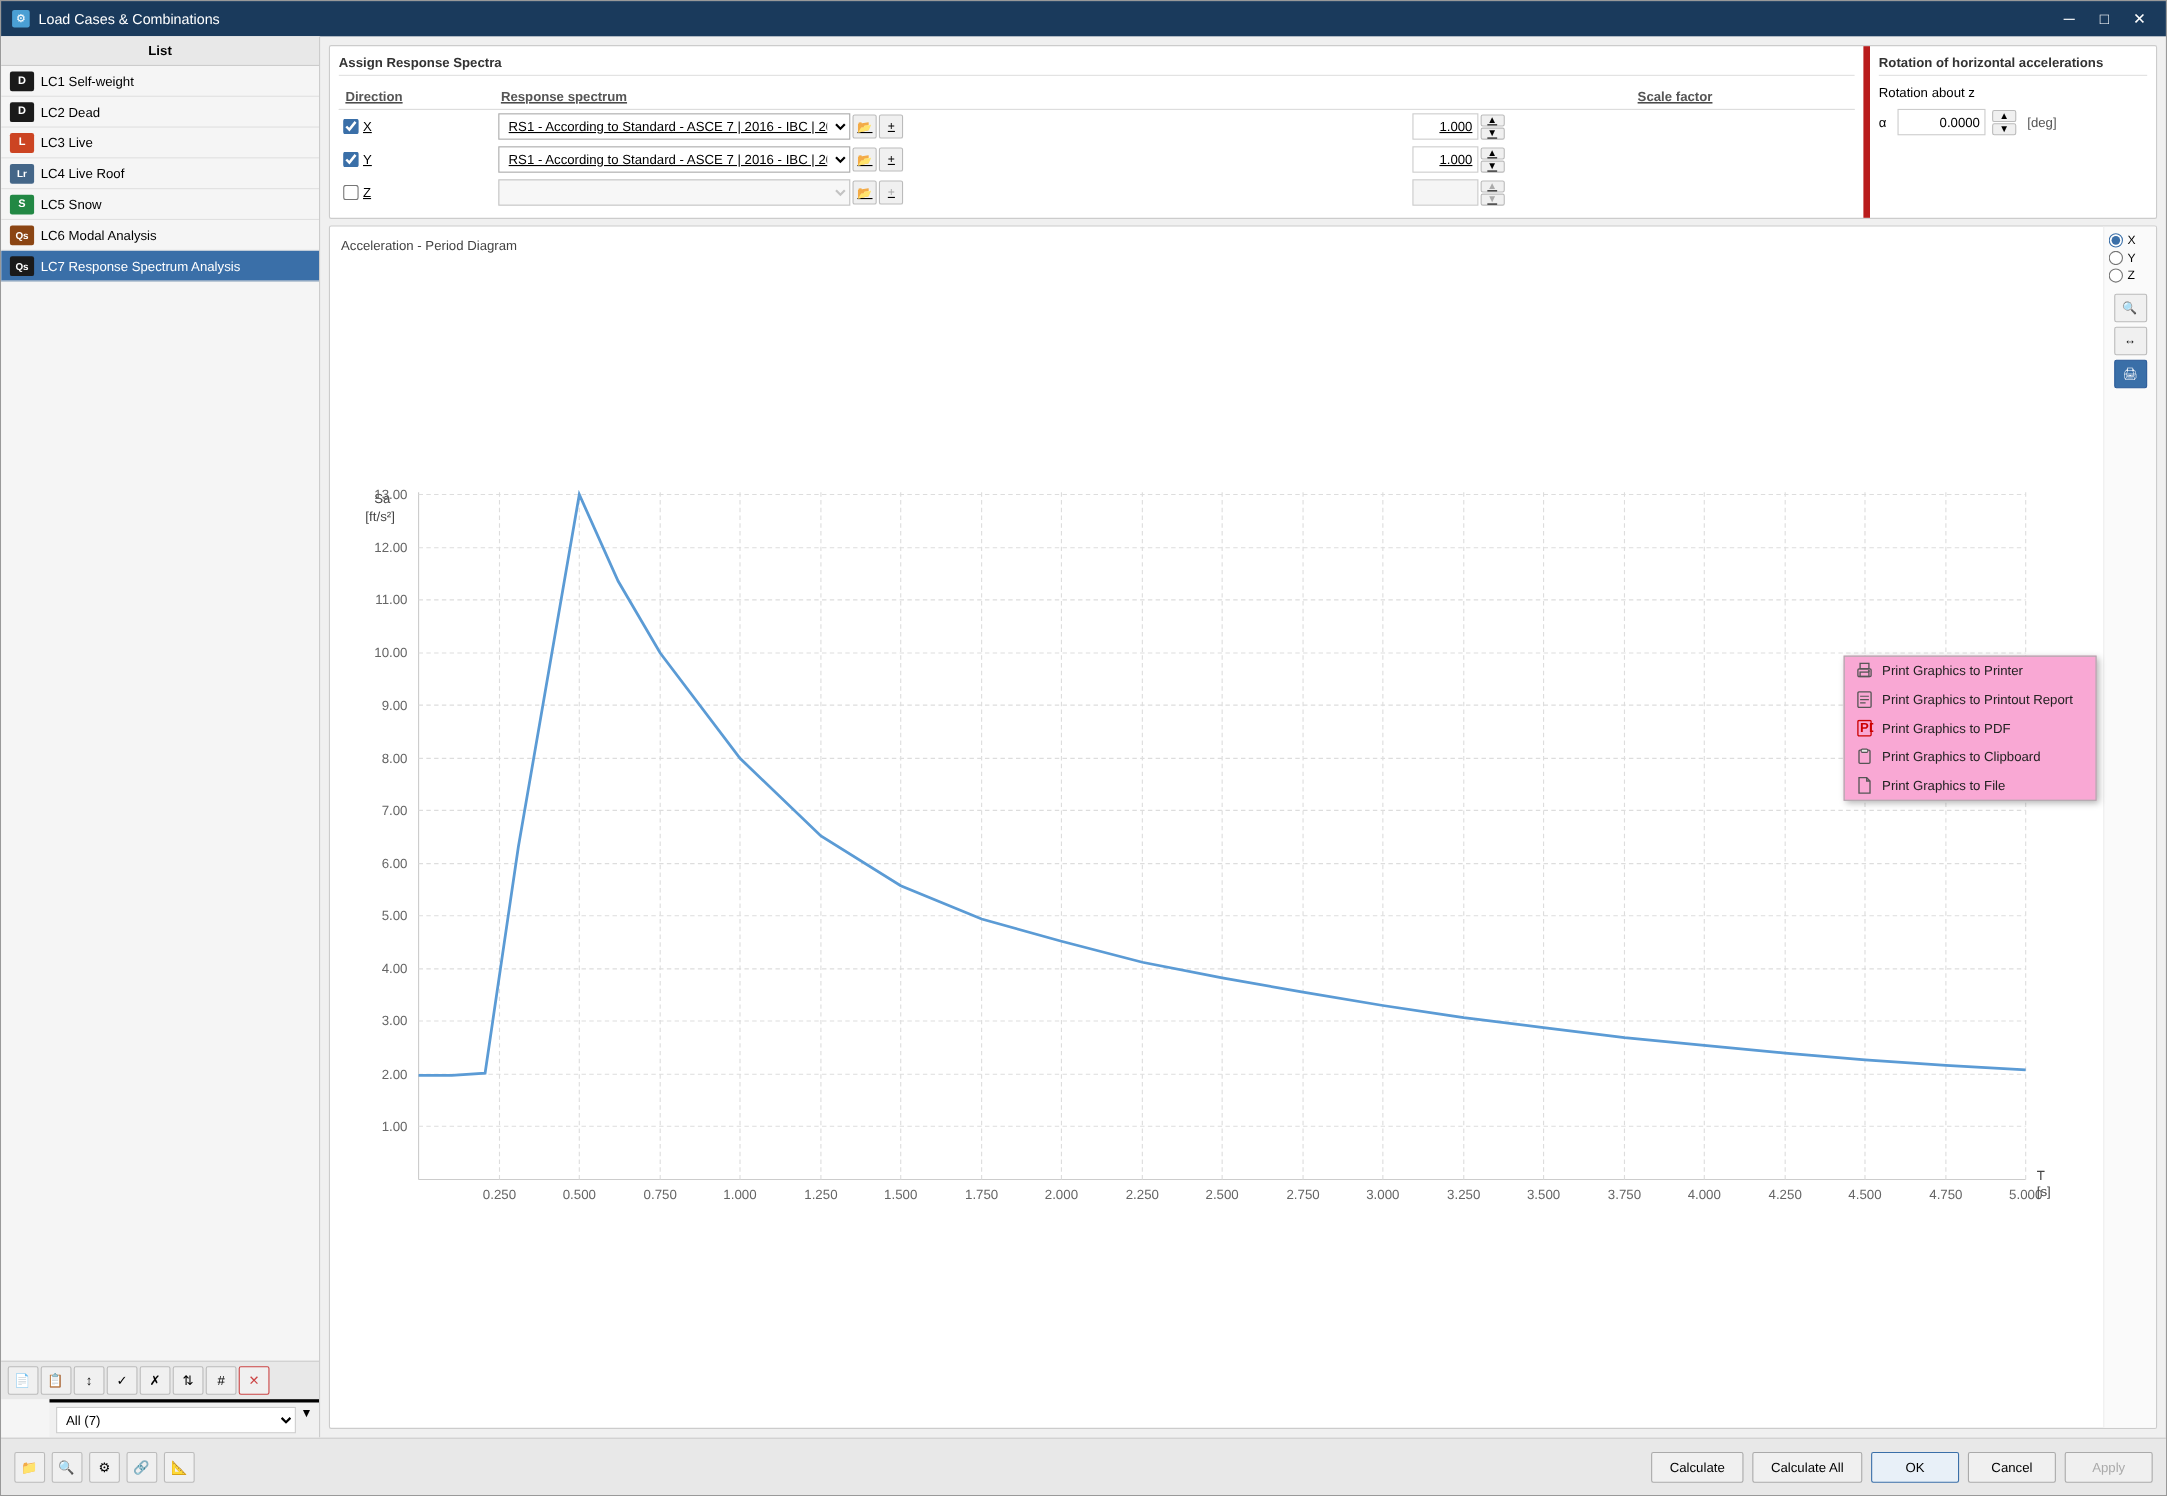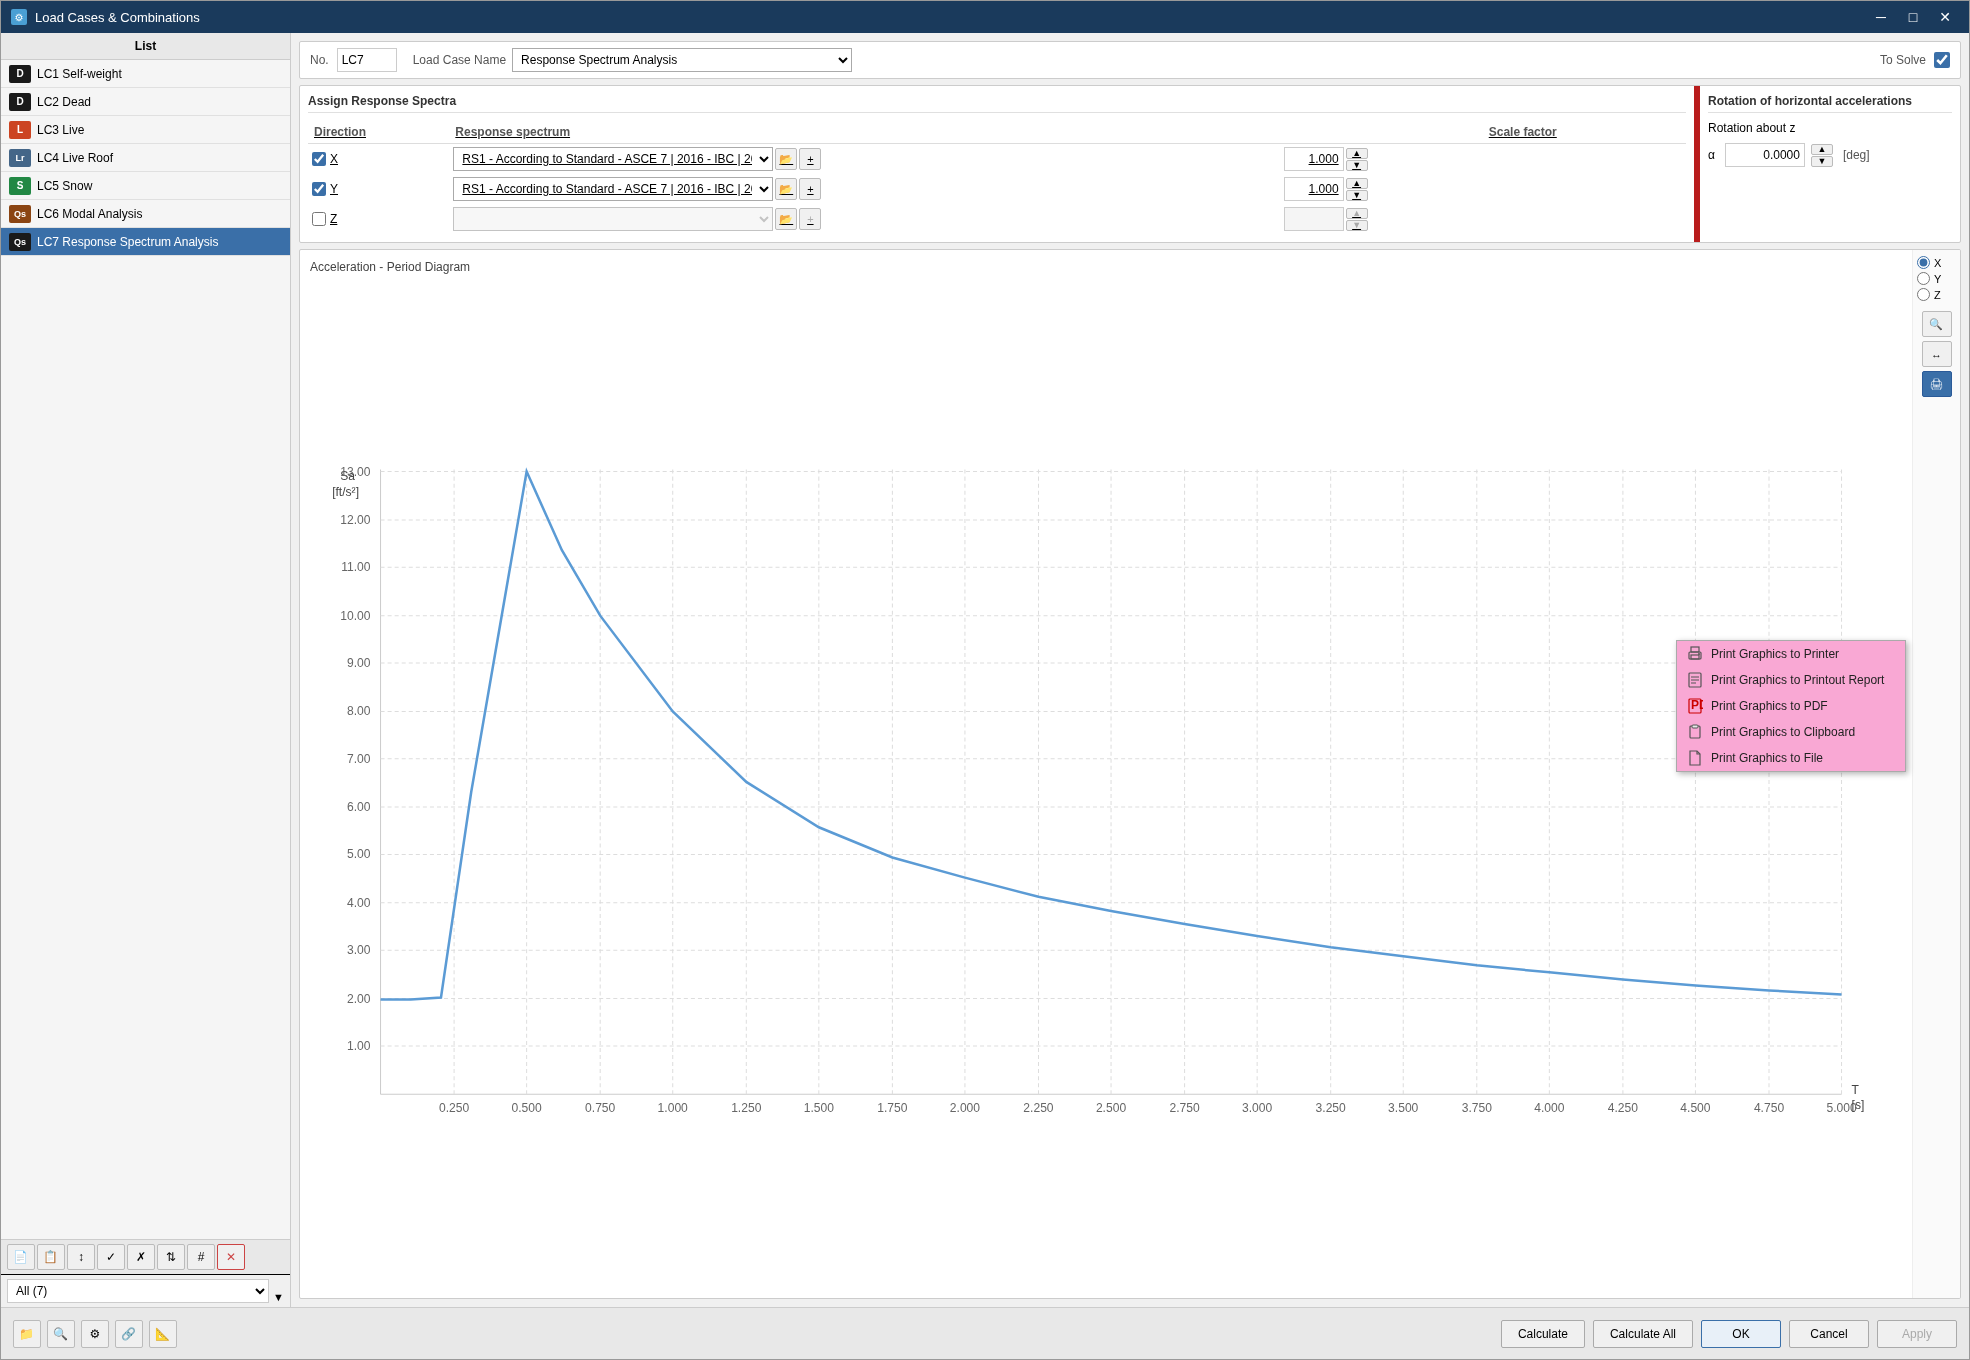--- a/index.html
+++ b/index.html
@@ -24,21 +24,21 @@
     .sidebar-header { padding: 6px 10px; font-weight: bold; font-size: 12px; background: #e8e8e8; border-bottom: 1px solid #ccc; text-align: center; }
     .sidebar-list { flex: 1; overflow-y: auto; }
     .sidebar-item { display: flex; align-items: center; padding: 4px 8px; cursor: pointer; border-bottom: 1px solid #e0e0e0; height: 28px; }
     .sidebar-item.selected { background: #3a6fa8; color: white; }
     .lc-badge { width: 22px; height: 18px; display: flex; align-items: center; justify-content: center; font-size: 10px; font-weight: bold; color: white; border-radius: 2px; margin-right: 6px; flex-shrink: 0; }
     .lc-name { font-size: 12px; }
     
     .sidebar-toolbar { display: flex; align-items: center; padding: 4px 6px; border-top: 1px solid #ccc; background: #e8e8e8; gap: 2px; flex-wrap: wrap; }
     .toolbar-btn { width: 28px; height: 26px; border: 1px solid #bbb; background: #f0f0f0; cursor: pointer; display: flex; align-items: center; justify-content: center; border-radius: 2px; }
     .toolbar-btn.delete-btn { border: 1px solid #cc4444; color: #cc4444; }
-    .sidebar-filter { display: flex; align-items: flex-end; padding: 4px 6px; border-top: 1px solid #000000; background: #f0f0f0; }
+    .sidebar-filter { display: flex; align-items: flex-start; padding: 4px 6px; border-top: 3px solid #000000; background: #f0f0f0; margin-left: 44px; }
     .filter-select { flex: 1; height: 24px; border: 1px solid #ccc; background: white; font-size: 12px; padding: 0 4px; }
     
     .right-panel { flex: 1; display: flex; flex-direction: column; overflow: hidden; padding: 8px; gap: 6px; }
     
     .top-form { background: white; border: 1px solid #ccc; border-radius: 2px; padding: 6px 10px; display: flex; align-items: center; gap: 16px; flex-shrink: 0; }
     .form-field { display: flex; align-items: center; gap: 6px; }
     .form-label { font-size: 12px; color: #555; }
     .form-input { height: 24px; border: 1px solid #ccc; padding: 0 6px; font-size: 12px; }
     .form-input-wide { width: 340px; }
     .form-select { height: 24px; border: 1px solid #aaa; padding: 0 4px; font-size: 12px; background: white; }
@@ -157,36 +157,20 @@
       <div class="sidebar-filter">
         <select class="filter-select">
           <option>All (7)</option>
         </select>
         <span style="font-size:11px; margin-left:4px; cursor:pointer;">▼</span>
       </div>
     </div>
 
     <div class="right-panel">
 
-      <div class="top-form">
-        <div class="form-field no-label">
-          <span class="form-label">No.</span>
-          <input class="form-input no-input" type="text" value="LC7" style="">
-        </div>
-        <div class="form-field">
-          <span class="form-label">Load Case Name</span>
-          <select class="form-select form-input-wide">
-            <option>Response Spectrum Analysis</option>
-          </select>
-        </div>
-        <div class="to-solve-section">
-          <span class="form-label">To Solve</span>
-          <input type="checkbox" checked="" style="width: 16px; height: 16px; accent-color: rgb(58, 111, 168);">
-        </div>
-      </div>
 
       <div class="tab-panel">
         <div class="tab-content">
 
           <div class="assign-spectra">
             <div class="section-title">Assign Response Spectra</div>
             <table class="spectra-table">
               <thead>
                 <tr>
                   <th>Direction</th>

